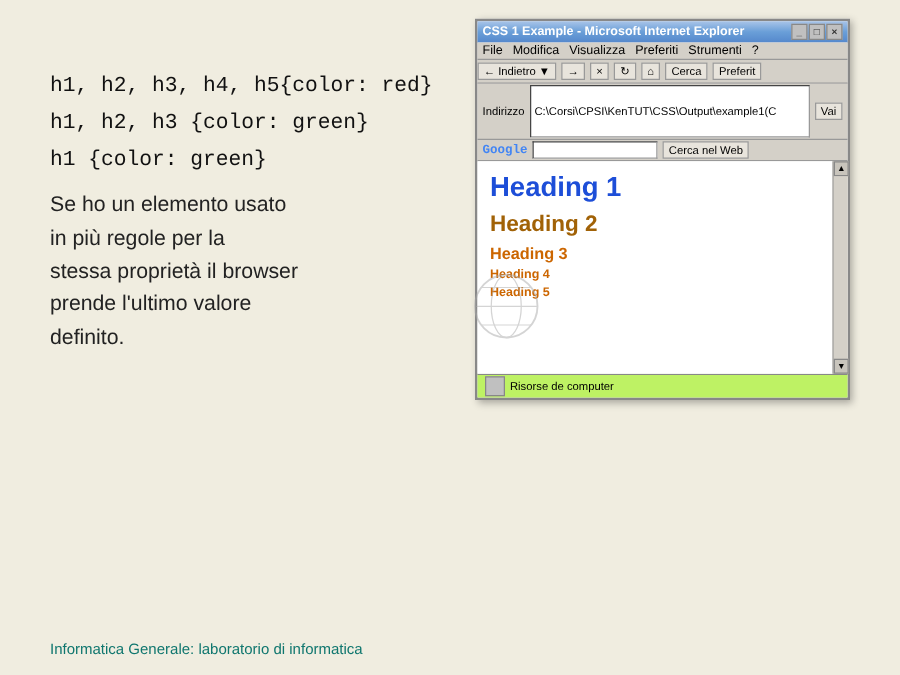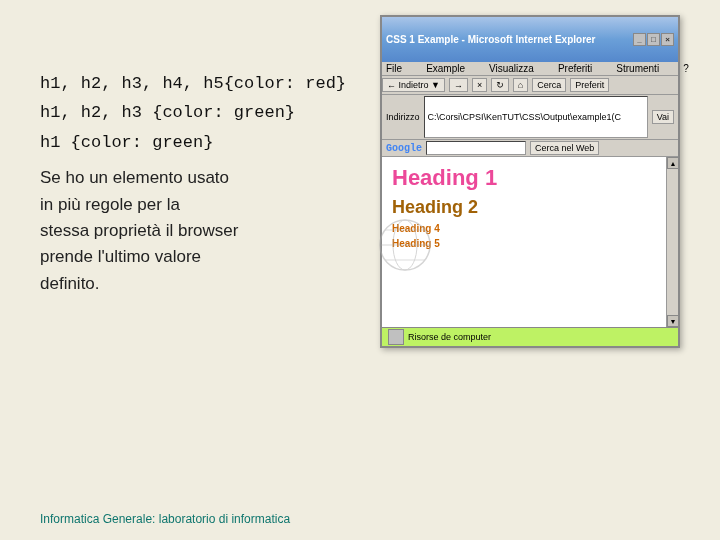--- a/index.html
+++ b/index.html
@@ -65,21 +65,21 @@
       background: white;
       flex-shrink: 0;
       margin-top: -5px;
       box-shadow: 2px 2px 6px rgba(0,0,0,0.3);
       font-size: 11px;
       position: relative;
     }
 
     .browser-titlebar {
       background: linear-gradient(to bottom, #a8c4e8 0%, #6a9fd8 50%, #5588cc 100%);
-      padding: 16px 4px;
+      padding: 2px 4px;
       display: flex;
       align-items: center;
       justify-content: space-between;
       color: white;
       font-size: 10px;
       font-weight: bold;
     }
 
     .titlebar-buttons {
       display: flex;
@@ -96,21 +96,21 @@
       justify-content: center;
       font-size: 8px;
       color: #333;
       cursor: pointer;
     }
 
     .browser-menubar {
       background: #d4d0c8;
       padding: 1px 4px;
       display: flex;
-      gap: 24px;
+      gap: 8px;
       font-size: 10px;
       color: #000;
       border-bottom: 1px solid #999;
     }
 
     .browser-toolbar {
       background: #d4d0c8;
       padding: 2px 0;
       border-bottom: 1px solid #999;
       display: flex;
@@ -198,21 +198,21 @@
       border: 1px solid #888;
       display: flex;
       align-items: center;
       justify-content: center;
       font-size: 7px;
     }
 
     .h1-heading {
       font-size: 22px;
       font-weight: bold;
-      color: #ec4899;
+      color: #1d4ed8;
       margin-bottom: 6px;
     }
 
     .h2-heading {
       font-size: 18px;
       font-weight: bold;
       color: #a16207;
       margin-bottom: 5px;
     }
 
@@ -299,21 +299,21 @@
         <span>CSS 1 Example - Microsoft Internet Explorer</span>
         <div class="titlebar-buttons">
           <div class="titlebar-btn">_</div>
           <div class="titlebar-btn">□</div>
           <div class="titlebar-btn">×</div>
         </div>
       </div>
 
       <div class="browser-menubar">
         <span>File</span>
-        <span>Example</span>
+        <span>Modifica</span>
         <span>Visualizza</span>
         <span>Preferiti</span>
         <span>Strumenti</span>
         <span>?</span>
       </div>
 
       <div class="browser-toolbar">
         <div class="toolbar-btn">← Indietro ▼</div>
         <div class="toolbar-btn">→</div>
         <div class="toolbar-btn">×</div>
@@ -332,20 +332,21 @@
       <div class="google-bar">
         <span class="google-logo">Google</span>
         <input class="google-input" type="text" style="">
         <div class="toolbar-btn">Cerca nel Web</div>
       </div>
 
       <div style="display:flex; position:relative;">
         <div class="browser-content" style="flex:1;">
           <div class="h1-heading">Heading 1</div>
           <div class="h2-heading">Heading 2</div>
+          <div class="h3-heading">Heading 3</div>
           <div class="h4-heading">Heading 4</div>
           <div class="h5-heading">Heading 5</div>
         </div>
         <div class="browser-scrollbar">
           <div class="scroll-btn">▲</div>
           <div style="flex:1; background:#d4d0c8; height: calc(100% - 24px);"></div>
           <div class="scroll-btn">▼</div>
         </div>
       </div>
 

